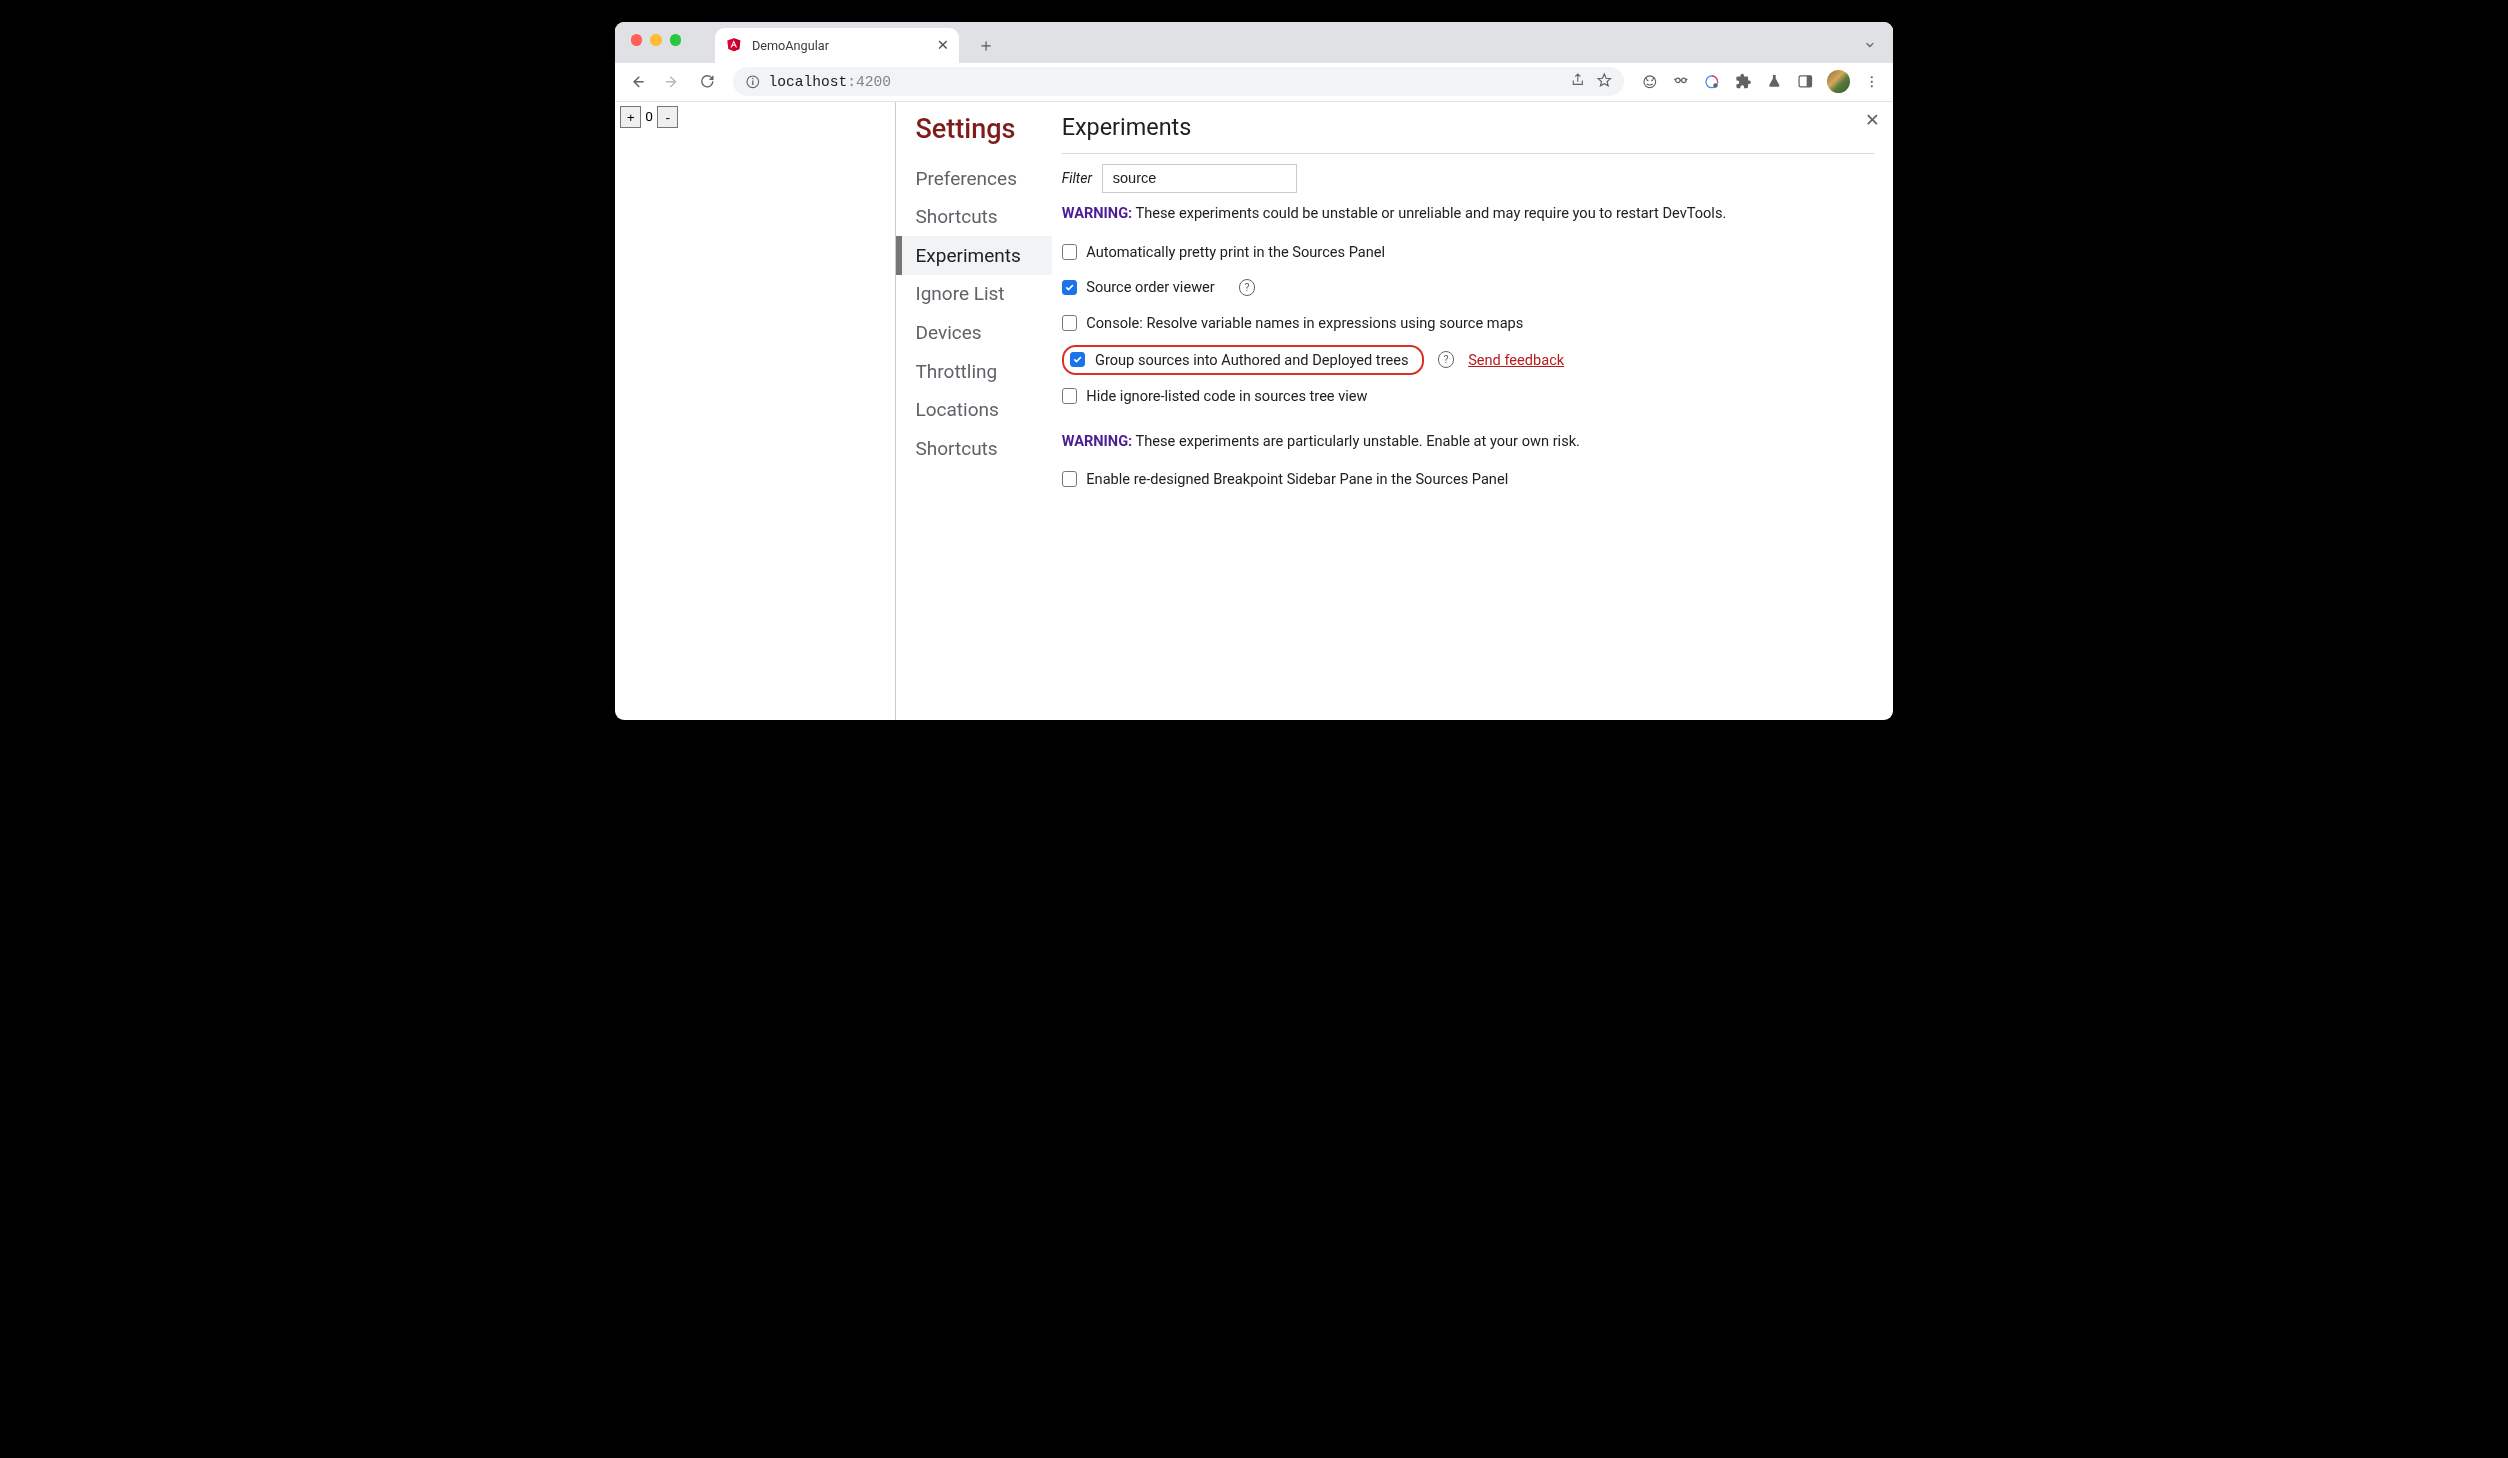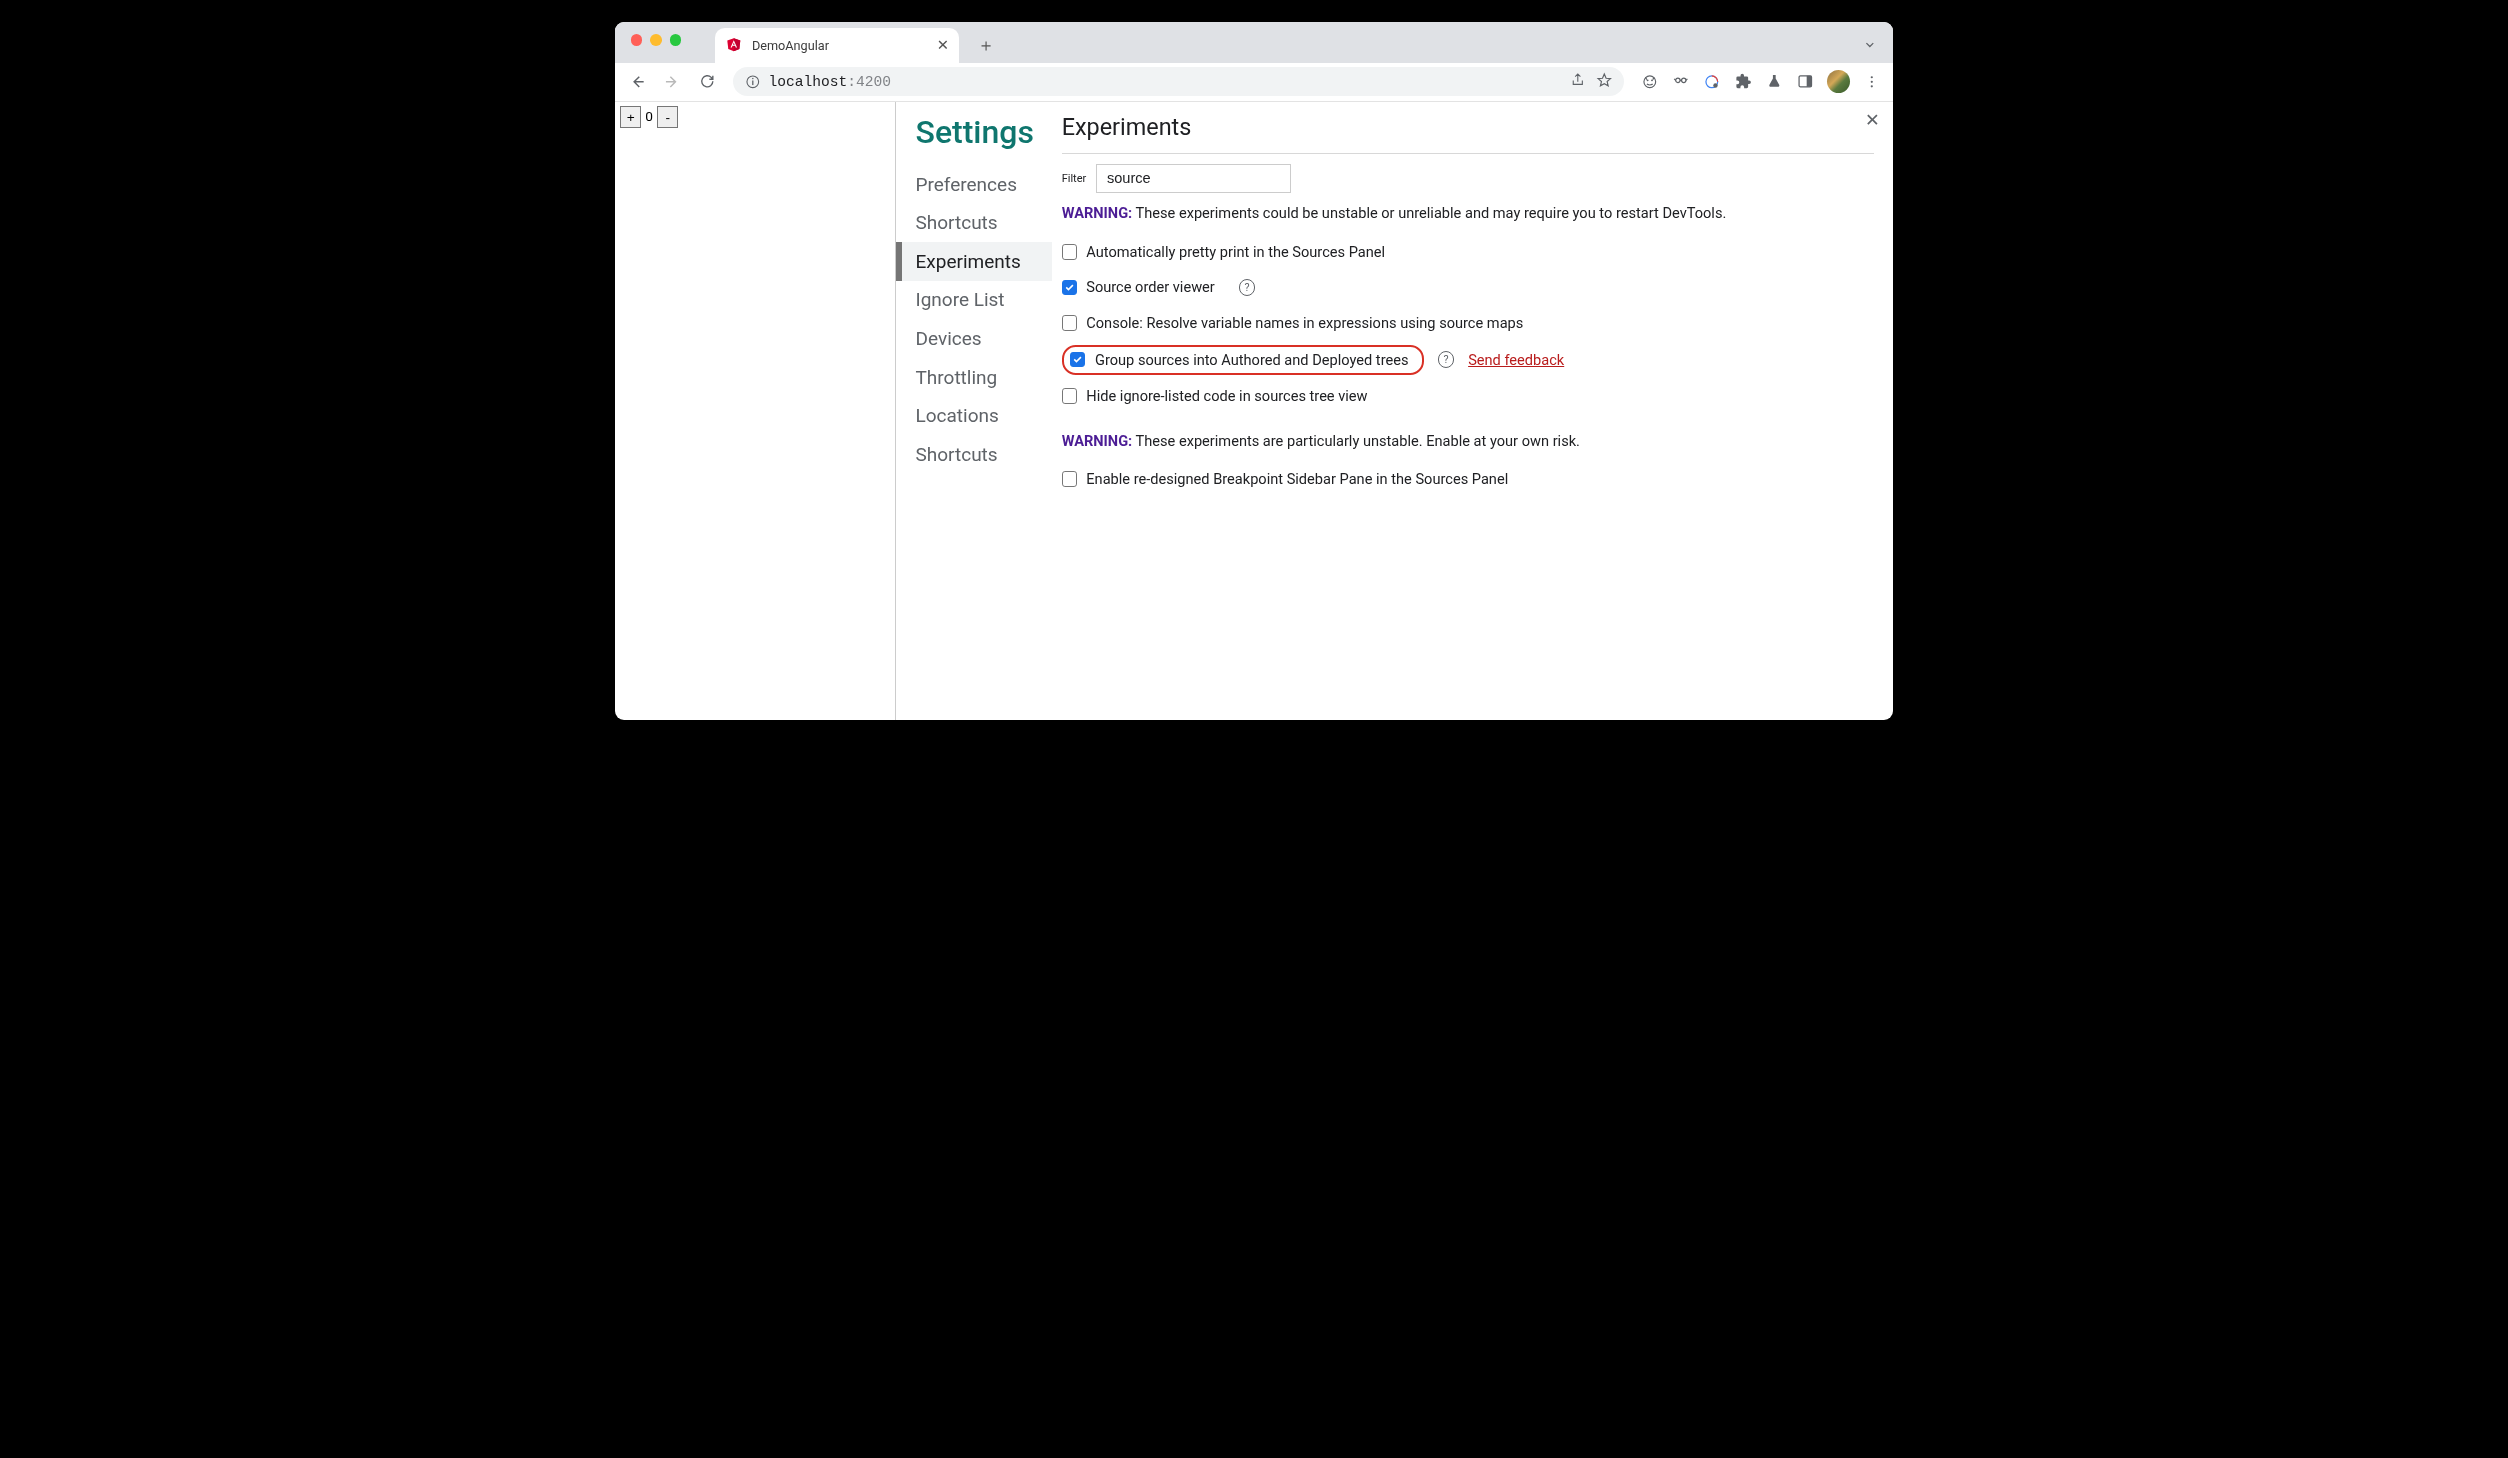--- a/index.html
+++ b/index.html
@@ -149,22 +149,22 @@
     font-size: 17.6px;
     cursor: pointer;
     width: 21.5px; height: 21.5px;
     display:flex; align-items:center; justify-content:center;
   }
   .sidebar {
     width: 154px;
     padding: 11.7px 0 0 19.5px;
   }
   .sidebar h1 {
-    font-size: 32px;
-    color: #0f766e;
+    font-size: 27px;
+    color: #7f1d1d;
     font-weight: 500;
     margin-bottom: 13.7px;
   }
   .sidebar .nav { display: flex; flex-direction: column; }
   .nav-item {
     font-size: 19px;
     color: #5f6368;
     padding: 7.8px 0 7.8px 0;
     cursor: pointer;
     position: relative;
@@ -194,21 +194,21 @@
     font-weight: 400;
     color: #202124;
     padding-bottom: 11.7px;
     border-bottom: 1px solid #d8d8d8;
     margin-bottom: 9.8px;
   }
   .filter-row {
     display: flex; align-items: center; gap: 9.8px;
     margin-bottom: 11.7px;
   }
-  .filter-row label { font-size: 11px; color: #202124; }
+  .filter-row label { font-size: 14px; color: #202124; font-style: italic; }
   .filter-row input {
     border: 1px solid #ccc;
     height: 29px;
     padding: 0 9.8px;
     font-size: 14.6px;
     width: 195px;
     color: #202124;
     outline: none;
   }
   .warn { font-size: 14.6px; color: #202124; margin-bottom: 11.7px; }

